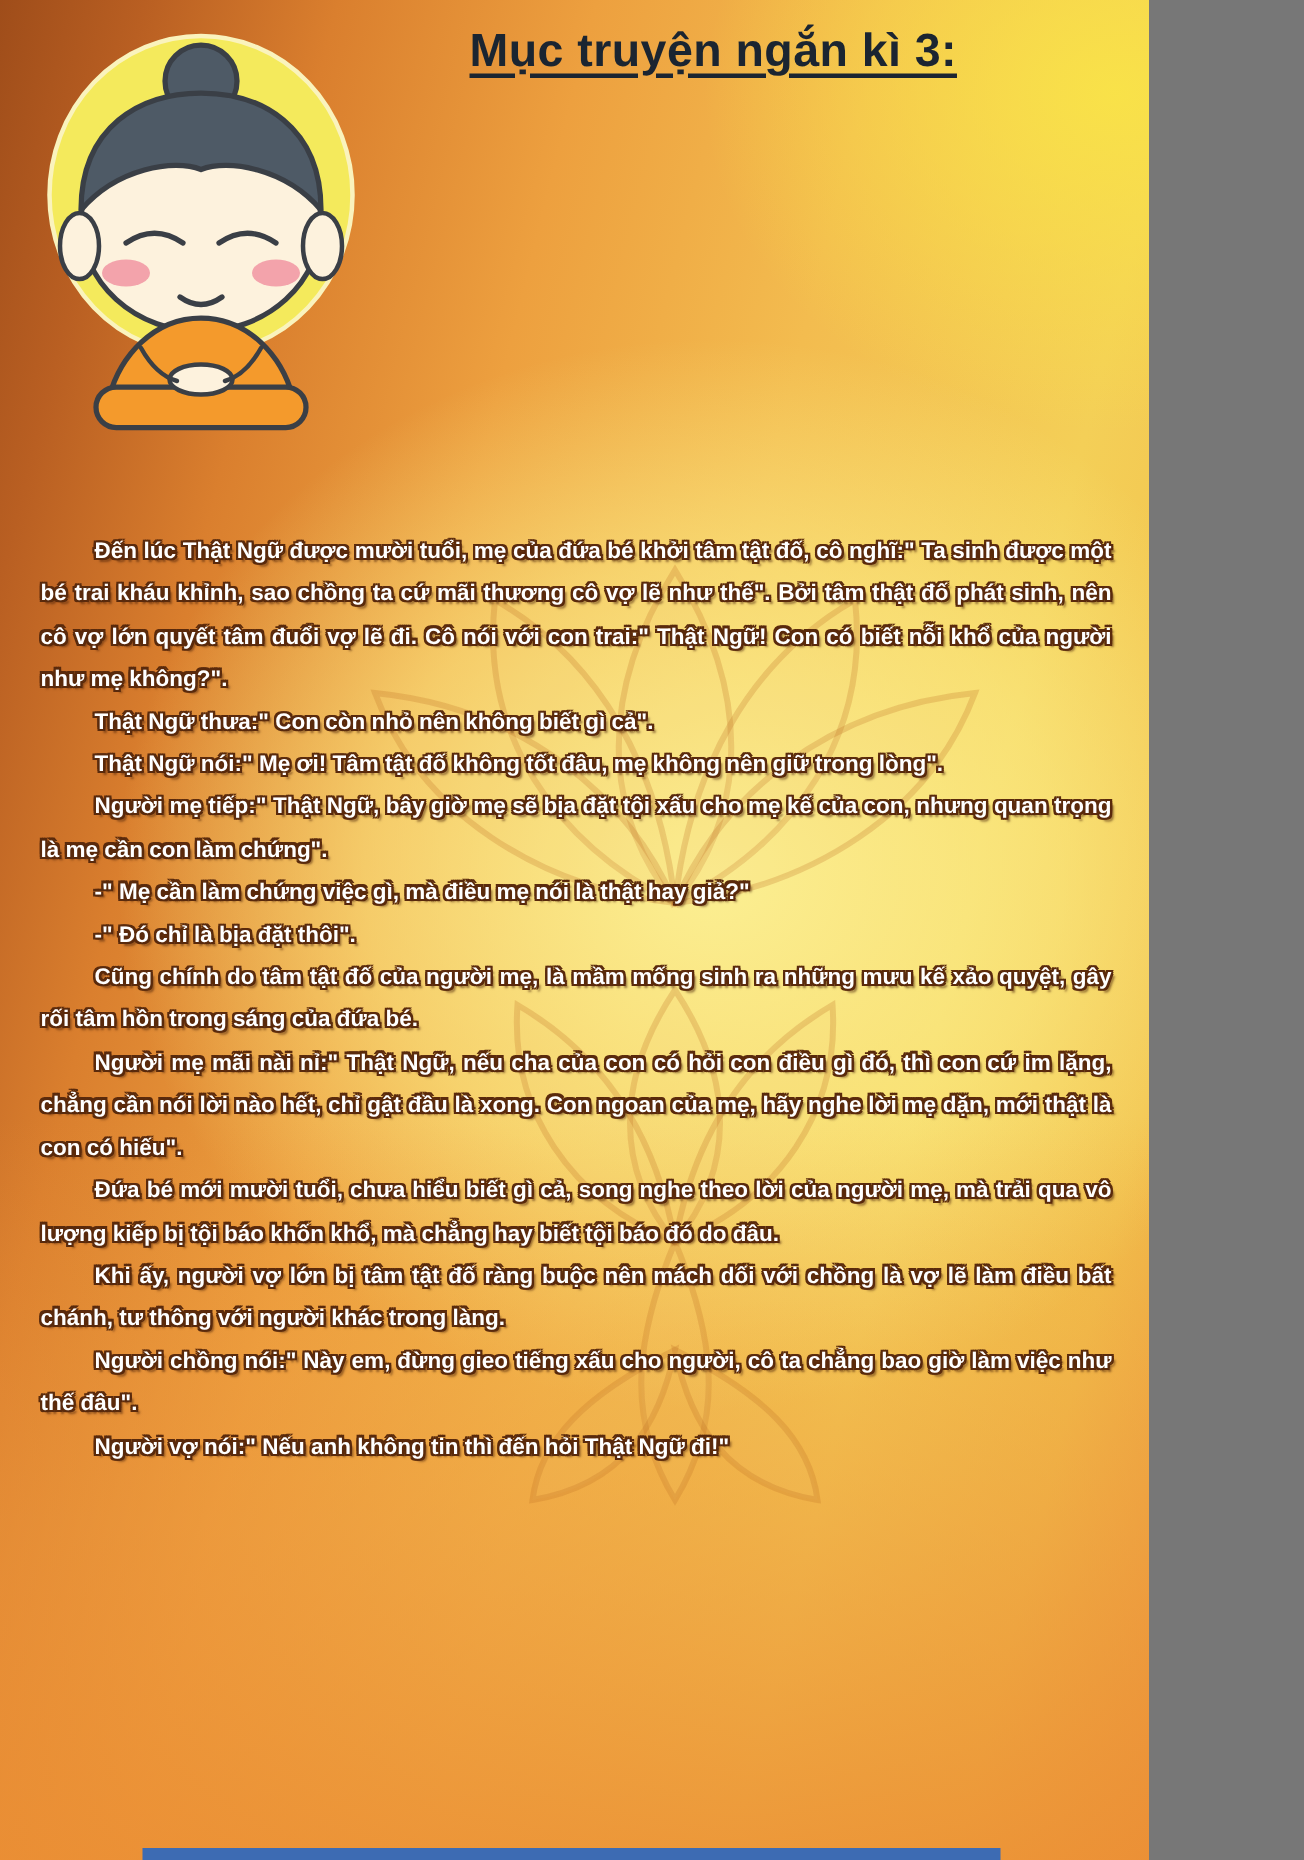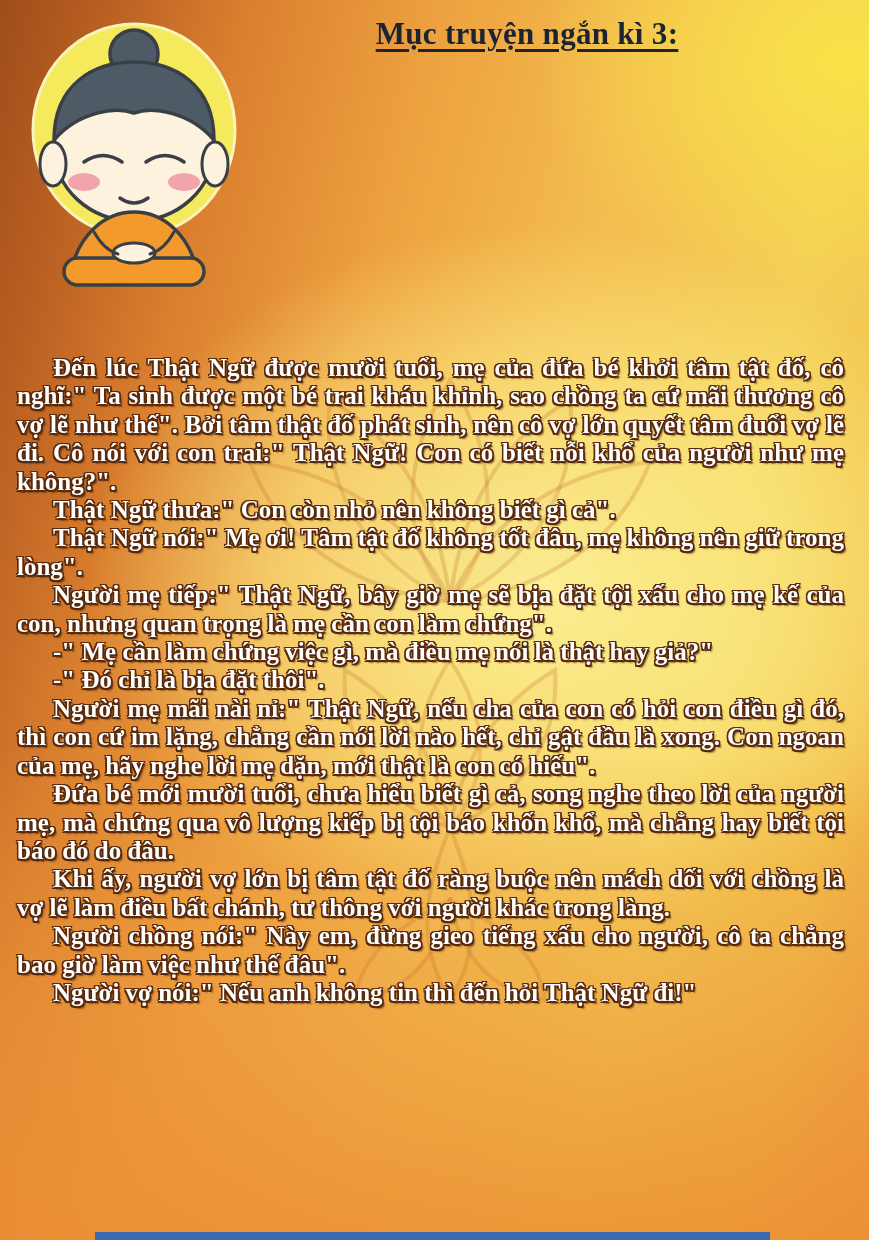--- a/index.html
+++ b/index.html
@@ -1,20 +1,20 @@
 <!DOCTYPE html>
 <html><head>
 <meta charset="utf-8">
 <style>
   html,body{margin:0;padding:0;background:#777;}
   .page{
     position:relative;
-    width:869px;height:1240px;
+    width:766px;height:1240px;
     overflow:hidden;
-    font-family:Liberation Serif, serif;
+    font-family:Liberation Sans, sans-serif;
     background-color:#eda03f;
     background-image:
       linear-gradient(to bottom, rgba(236,148,58,0) 60%, rgba(236,148,58,0.50) 82%, rgba(235,142,52,0.85) 100%),
       radial-gradient(ellipse 72% 40% at 62% 47%, rgba(252,242,150,0.95) 0%, rgba(252,240,140,0.55) 42%, rgba(252,242,150,0) 72%),
       radial-gradient(ellipse 55% 28% at 97% 5%, rgba(249,227,72,0.95) 0%, rgba(249,227,72,0) 65%),
       linear-gradient(104deg, #9f4d1a 0%, #b95f22 9%, #da7f2e 21%, #eda03f 37%, #f3bc4f 55%, #f4cf57 74%, #f2c24d 88%, #ee9e41 100%);
   }
   .header-zone{position:absolute;left:255px;right:70px;top:16px;text-align:center;}
   .page-title{
     margin:0;
@@ -28,22 +28,22 @@
   .subtitle-zone{position:absolute;left:255px;right:70px;top:134px;text-align:center;}
   .page-subtitle{
     margin:0;
     font-size:27.5px;font-weight:700;line-height:35px;
     color:#431309;
     letter-spacing:0.4px;
   }
   .buddha{position:absolute;left:8px;top:12px;}
   .watermark{position:absolute;left:170px;top:340px;pointer-events:none;}
   .story{
-    position:absolute;left:17px;right:25px;top:354px;
-    font-size:25px;font-weight:700;line-height:28.4px;
+    position:absolute;left:27px;right:25px;top:354px;
+    font-size:15px;font-weight:700;line-height:28.4px;
     text-align:justify;
     color:#ffffff;
     text-shadow:
       -1.5px -1.5px 0 #5a2a0c, 0 -1.5px 0 #5a2a0c, 1.5px -1.5px 0 #5a2a0c,
       -1.5px 0 0 #5a2a0c, 1.5px 0 0 #5a2a0c,
       -1.5px 1.5px 0 #5a2a0c, 0 1.5px 0 #5a2a0c, 1.5px 1.5px 0 #5a2a0c,
       2.5px 2.5px 1.5px rgba(70,30,8,0.55);
   }
   .story p{margin:0;text-indent:36px;}
   .footer-bar{
@@ -117,21 +117,22 @@
     </h2>
   </div>
 
   <div class="story">
       <p>Đến lúc Thật Ngữ được mười tuổi, mẹ của đứa bé khởi tâm tật đố, cô nghĩ:" Ta sinh được một bé trai kháu khỉnh, sao chồng ta cứ mãi thương cô vợ lẽ như thế". Bởi tâm thật đố phát sinh, nên cô vợ lớn quyết tâm đuổi vợ lẽ đi. Cô nói với con trai:" Thật Ngữ! Con có biết nỗi khổ của người như mẹ không?".</p>
       <p>Thật Ngữ thưa:" Con còn nhỏ nên không biết gì cả".</p>
       <p>Thật Ngữ nói:" Mẹ ơi! Tâm tật đố không tốt đâu, mẹ không nên giữ trong lòng".</p>
       <p>Người mẹ tiếp:" Thật Ngữ, bây giờ mẹ sẽ bịa đặt tội xấu cho mẹ kế của con, nhưng quan trọng là mẹ cần con làm chứng".</p>
       <p>-" Mẹ cần làm chứng việc gì, mà điều mẹ nói là thật hay giả?"</p>
       <p>-" Đó chỉ là bịa đặt thôi".</p>
+      <p>Cũng chính do tâm tật đố của người mẹ, là mầm mống sinh ra những mưu kế xảo quyệt, gây rối tâm hồn trong sáng của đứa bé.</p>
       <p>Người mẹ mãi nài nỉ:" Thật Ngữ, nếu cha của con có hỏi con điều gì đó, thì con cứ im lặng, chẳng cần nói lời nào hết, chỉ gật đầu là xong. Con ngoan của mẹ, hãy nghe lời mẹ dặn, mới thật là con có hiếu".</p>
-      <p>Đứa bé mới mười tuổi, chưa hiểu biết gì cả, song nghe theo lời của người mẹ, mà chứng qua vô lượng kiếp bị tội báo khốn khổ, mà chẳng hay biết tội báo đó do đâu.</p>
+      <p>Đứa bé mới mười tuổi, chưa hiểu biết gì cả, song nghe theo lời của người mẹ, mà trải qua vô lượng kiếp bị tội báo khốn khổ, mà chẳng hay biết tội báo đó do đâu.</p>
       <p>Khi ấy, người vợ lớn bị tâm tật đố ràng buộc nên mách dối với chồng là vợ lẽ làm điều bất chánh, tư thông với người khác trong làng.</p>
       <p>Người chồng nói:" Này em, đừng gieo tiếng xấu cho người, cô ta chẳng bao giờ làm việc như thế đâu".</p>
       <p>Người vợ nói:" Nếu anh không tin thì đến hỏi Thật Ngữ đi!"</p>
     </div>
 
   <div class="footer-bar"></div>
 </div>
 
 </body></html>

